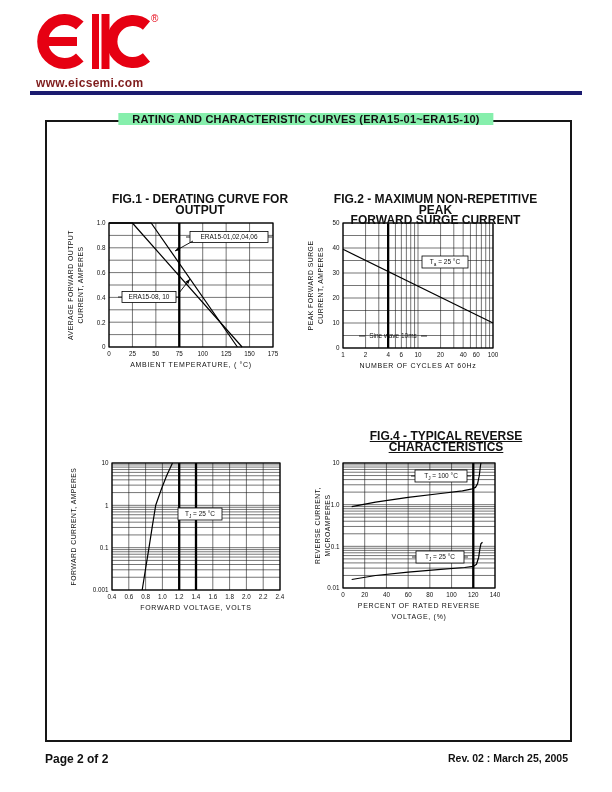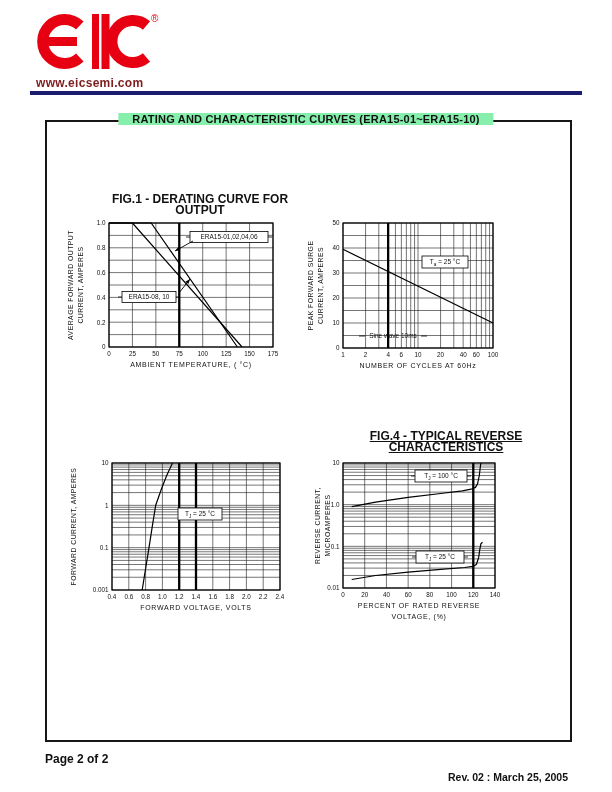--- a/index.html
+++ b/index.html
@@ -6,21 +6,21 @@
   .page{position:relative;width:612px;height:792px;background:#fff;overflow:hidden;
         font-family:"Liberation Sans",sans-serif;color:#111;}
   .website{position:absolute;left:36px;top:76px;font-size:12px;font-weight:bold;color:#7f1d1d;letter-spacing:.3px;}
   .navy-rule{position:absolute;left:30px;top:91px;width:552px;height:4px;background:#1b1b6f;}
   .main-box{position:absolute;left:45px;top:120px;width:523px;height:618px;border:2px solid #161616;}
   .page-title{position:absolute;left:50%;transform:translateX(-50%);top:113px;background:#86efac;
               padding:0 14px;font-size:11px;font-weight:bold;white-space:nowrap;letter-spacing:.2px;}
   .fig-title{position:absolute;text-align:center;font-weight:bold;font-size:12px;line-height:10.5px;z-index:3;}
   .chart-mount{position:absolute;z-index:2;}
   .footer-left{position:absolute;left:45px;top:752px;font-size:12px;font-weight:bold;}
-  .footer-right{position:absolute;right:44px;top:752px;font-size:10.5px;font-weight:bold;margin-top:19px;}
+  .footer-right{position:absolute;right:44px;top:752px;font-size:10.5px;font-weight:bold;}
   .logo{position:absolute;left:33px;top:6px;}
   svg text{font-family:"Liberation Sans",sans-serif;}
   svg .tick{font-size:6.3px;fill:#111;}
   svg .axtitle{font-size:7px;letter-spacing:.7px;fill:#111;}
   svg .ytitle{font-size:6.8px;letter-spacing:.5px;fill:#111;}
   svg .ann{font-size:6.5px;fill:#111;}
 </style>
 </head>
 <body>
 
@@ -38,20 +38,24 @@
   </svg>
 
   <div class="website">www.eicsemi.com</div>
   <div class="navy-rule"></div>
 
   <div class="main-box"></div>
   <div class="page-title">RATING AND CHARACTERISTIC CURVES (ERA15-01~ERA15-10)</div>
 
   <div class="fig-title" style="left:95px;top:194px;width:210px;">
     <div>FIG.1 - DERATING CURVE FOR OUTPUT</div>
+  </div>
+  <div class="fig-title" style="left:328px;top:194px;width:215px;">
+    <div>FIG.2 - MAXIMUM NON-REPETITIVE PEAK</div>
+    <div>FORWARD SURGE CURRENT</div>
   </div>
   <div class="fig-title" style="left:326px;top:431px;width:240px;text-decoration:underline;">
     <div>FIG.4 - TYPICAL REVERSE CHARACTERISTICS</div>
   </div>
 
   <div class="chart-mount" style="left:60px;top:190px;width:235px;height:190px;"><svg width="235" height="190" viewBox="0 0 235 190">
         <g>
           <line x1="49" y1="33" x2="49" y2="157" stroke="#1a1a1a" stroke-width="0.6"></line>
           <line x1="72.42857142857143" y1="33" x2="72.42857142857143" y2="157" stroke="#1a1a1a" stroke-width="0.6"></line>
           <line x1="95.85714285714286" y1="33" x2="95.85714285714286" y2="157" stroke="#1a1a1a" stroke-width="0.6"></line>

